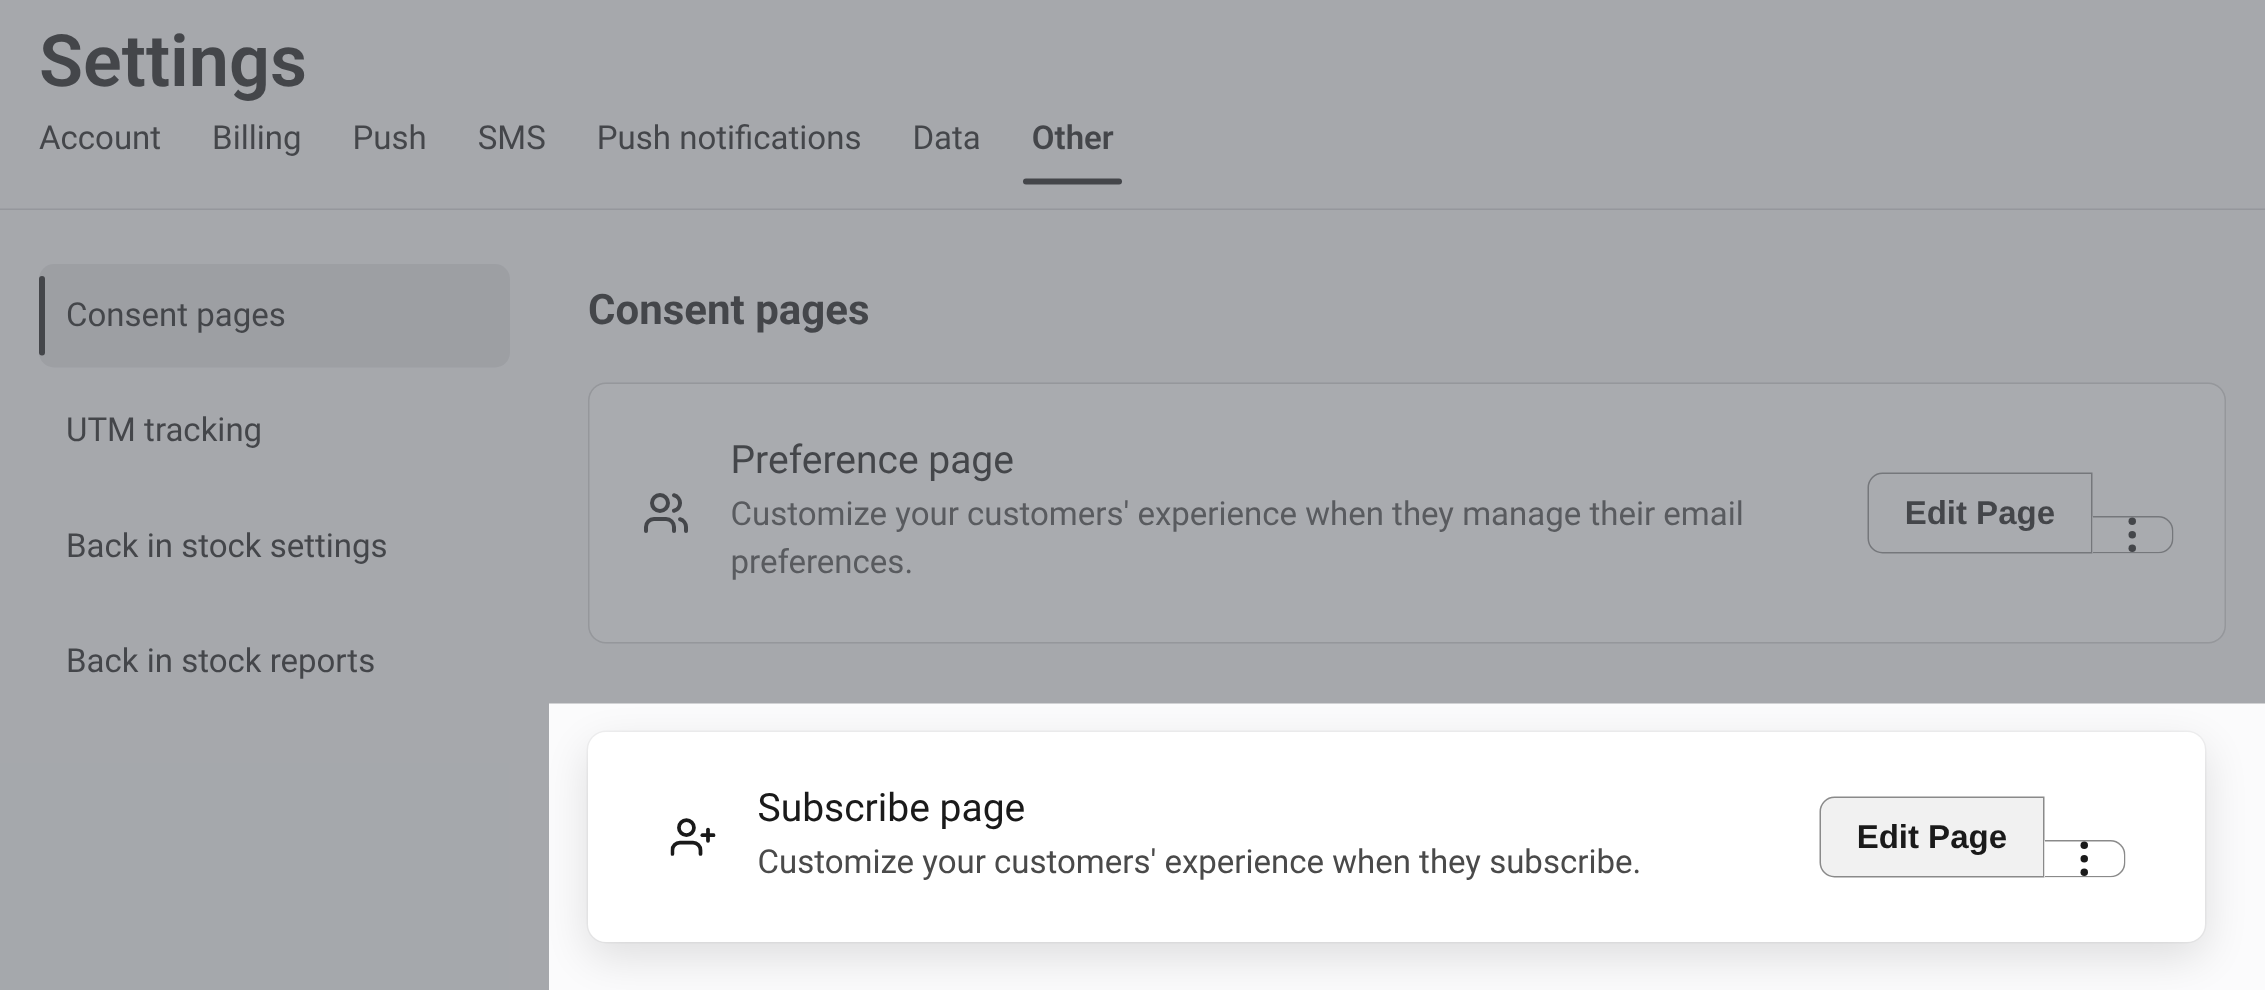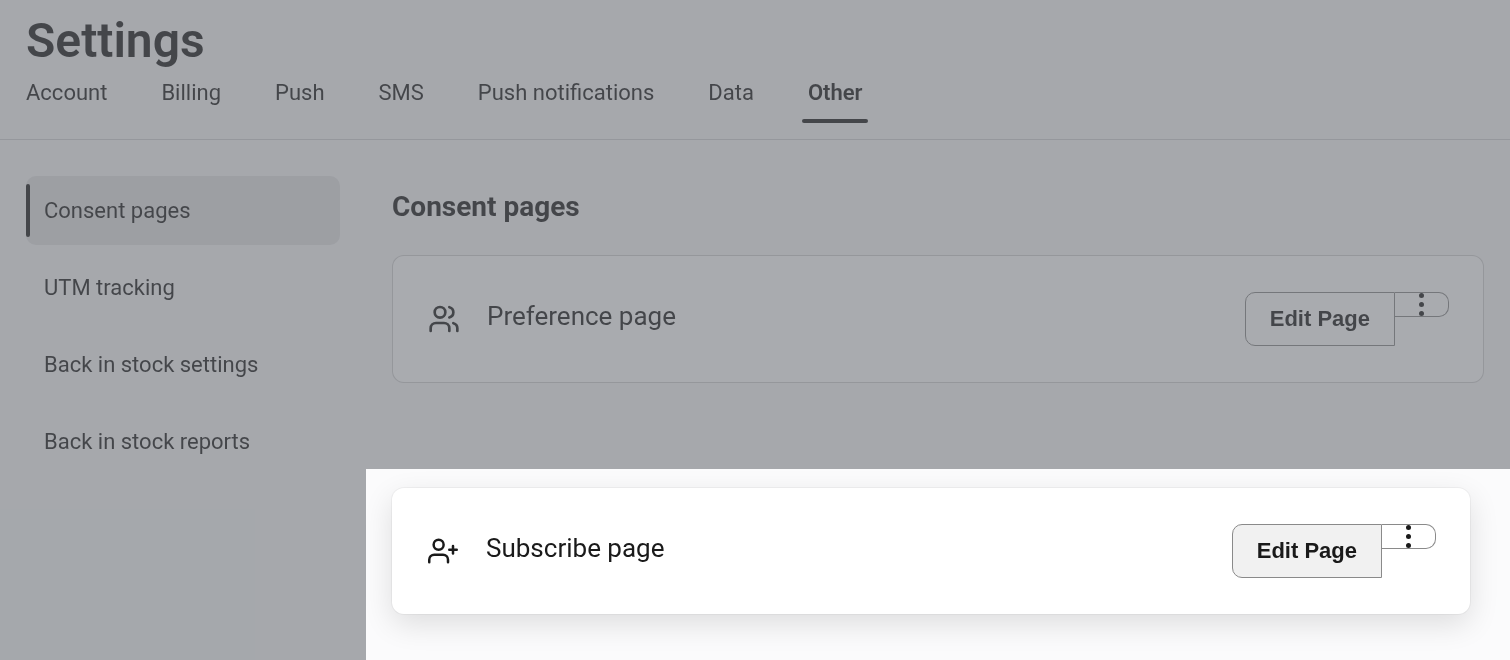--- a/index.html
+++ b/index.html
@@ -27,21 +27,21 @@
       font-size: 48px;
       font-weight: 600;
       color: #1a1a1a;
     }
     
     .tabs {
       position: absolute;
       left: 26px;
       top: 80px;
       display: flex;
-      gap: 54px;
+      gap: 34px;
       align-items: flex-end;
     }
     .tab {
       font-size: 22px;
       color: #1a1a1a;
       padding-bottom: 18px;
       cursor: pointer;
       position: relative;
     }
     .tab.active {
@@ -128,21 +128,21 @@
       color: #1a1a1a;
       margin-bottom: 6px;
     }
     .card-desc {
       font-size: 22px;
       color: #4a4a4a;
       line-height: 1.45;
     }
     .card-actions {
       display: flex;
-      align-items: flex-start;
+      align-items: flex-end;
     }
     .btn {
       font-size: 22px;
       font-weight: 600;
       color: #1a1a1a;
       background: #fff;
       border: 1px solid #8a8a8a;
       padding: 13px 24px;
       border-radius: 10px 0 0 10px;
       cursor: pointer;
@@ -172,21 +172,21 @@
       z-index: 60;
     }
     .highlight-card {
       position: absolute;
       left: 392px;
       right: 40px;
       top: 488px;
       background: #fff;
       border-radius: 12px;
       box-shadow: 0 10px 30px rgba(0,0,0,0.12), 0 0 0 1px rgba(0,0,0,0.04);
-      padding: 36px 34px;
+      padding: 36px 53px;
       display: flex;
       align-items: center;
       gap: 26px;
       z-index: 70;
     }
     .highlight-card .btn { background:#f1f1f1; }
   </style>
 </head>
 <body>
 
@@ -217,20 +217,21 @@
     <div class="card-icon">
       <svg width="32" height="32" viewBox="0 0 24 24" fill="none" stroke="currentColor" stroke-width="2" stroke-linecap="round" stroke-linejoin="round">
         <path d="M16 21v-2a4 4 0 0 0-4-4H6a4 4 0 0 0-4 4v2"></path>
         <circle cx="9" cy="7" r="4"></circle>
         <path d="M22 21v-2a4 4 0 0 0-3-3.87"></path>
         <path d="M16 3.13a4 4 0 0 1 0 7.75"></path>
       </svg>
     </div>
     <div class="card-body">
       <div class="card-title">Preference page</div>
+      <div class="card-desc">Customize your customers' experience when they manage their email preferences.</div>
     </div>
     <div class="card-actions">
       <button class="btn">Edit Page</button>
       <button class="btn-menu">
         <span class="dots">
             <span></span>
             <span></span>
             <span></span>
           </span>
       </button>
@@ -246,20 +247,21 @@
   <div class="card-icon">
     <svg width="30" height="30" viewBox="0 0 24 24" fill="none" stroke="currentColor" stroke-width="2" stroke-linecap="round" stroke-linejoin="round">
       <path d="M16 21v-2a4 4 0 0 0-4-4H5a4 4 0 0 0-4 4v2"></path>
       <circle cx="8.5" cy="7" r="4"></circle>
       <line x1="20" y1="8" x2="20" y2="14"></line>
       <line x1="17" y1="11" x2="23" y2="11"></line>
     </svg>
   </div>
   <div class="card-body">
     <div class="card-title">Subscribe page</div>
+    <div class="card-desc">Customize your customers' experience when they subscribe.</div>
   </div>
   <div class="card-actions">
     <button class="btn">Edit Page</button>
     <button class="btn-menu">
       <span class="dots">
           <span></span>
           <span></span>
           <span></span>
         </span>
     </button>

